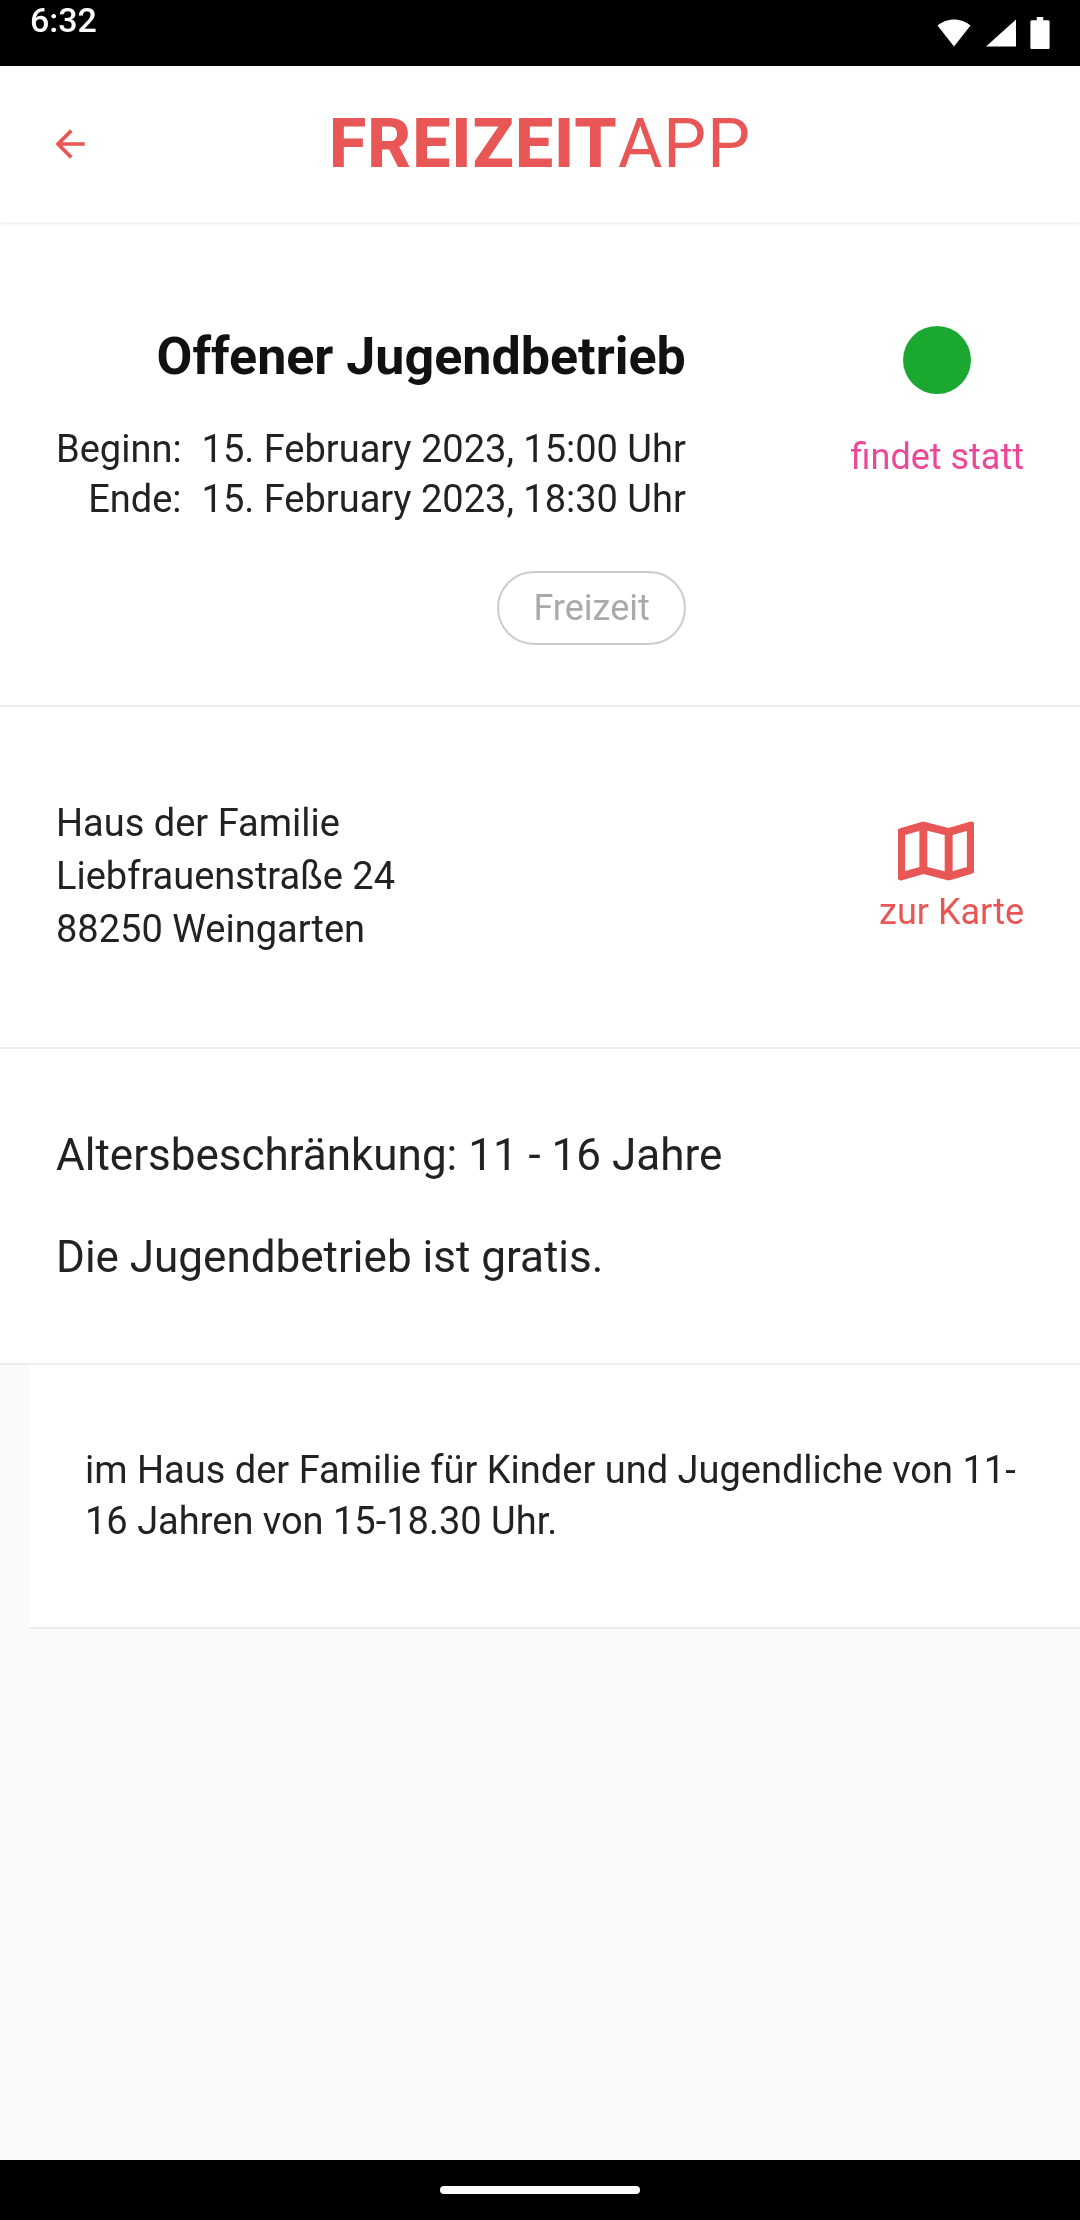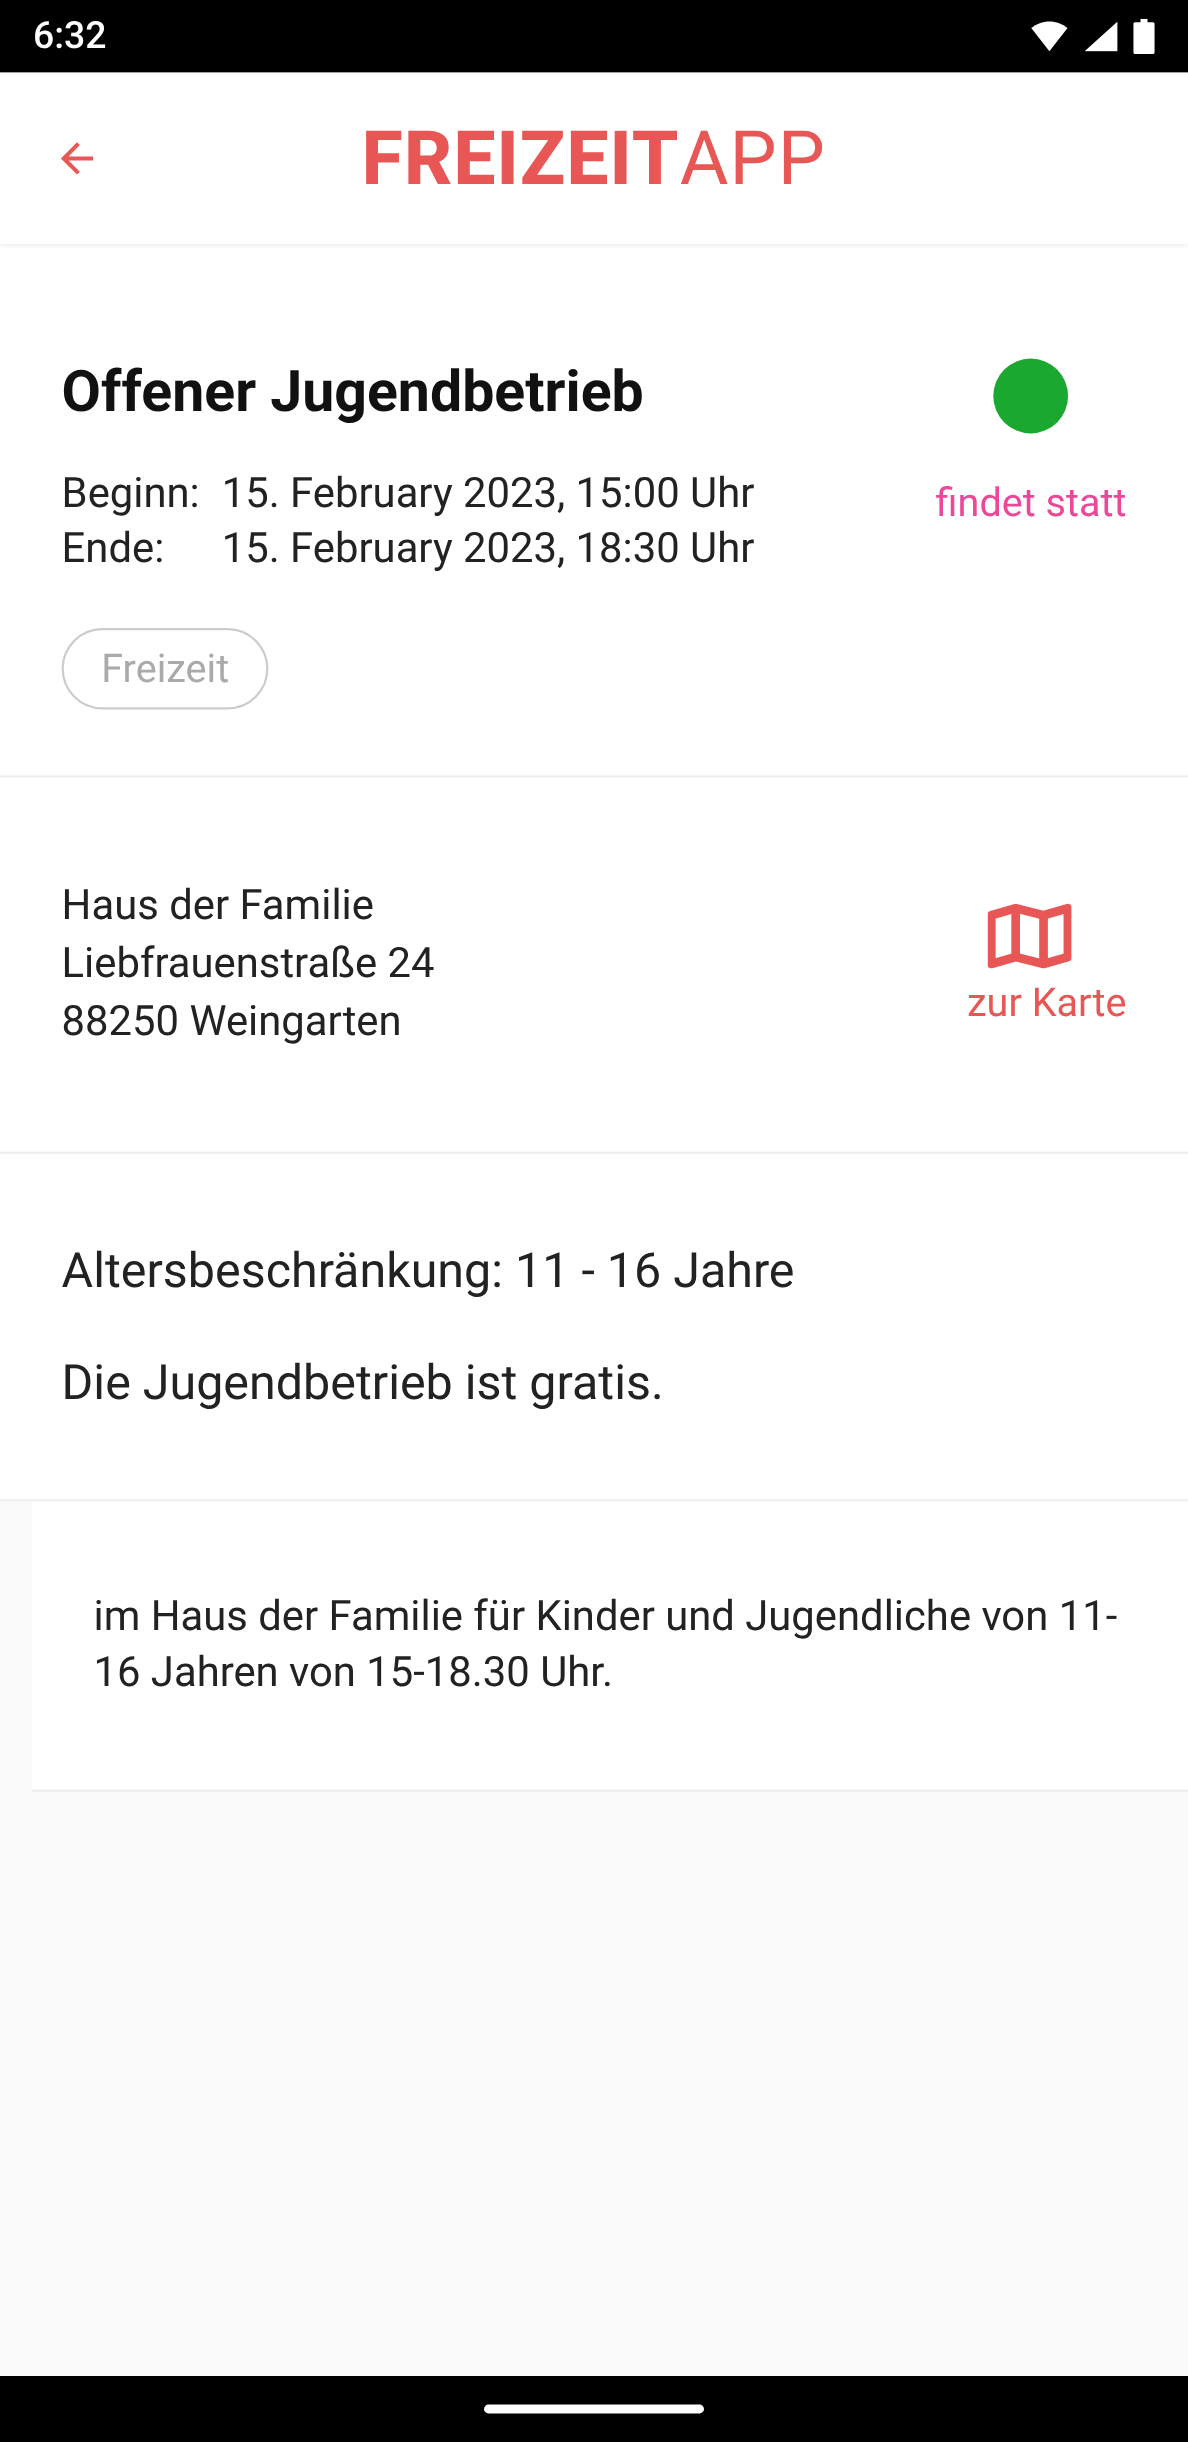--- a/index.html
+++ b/index.html
@@ -12,21 +12,20 @@
       height: 2220px;
       background: #000;
       font-family: -apple-system, BlinkMacSystemFont, "Segoe UI", Roboto, sans-serif;
       overflow: hidden;
     }
     .status-bar {
       height: 66px;
       background: #000;
       display: flex;
       justify-content: space-between;
-      align-items: center;
       padding: 0 30px;
       color: #fff;
     }
     .status-time {
       font-size: 34px;
       font-weight: 500;
     }
     .status-icons {
       display: flex;
       gap: 14px;
@@ -83,20 +82,21 @@
       background: #fafafa;
     }
     .section {
       background: #fff;
       padding: 50px 56px;
       border-bottom: 2px solid #eee;
     }
     .section-header {
       padding-top: 104px;
       padding-bottom: 60px;
+      text-align: right;
     }
     .header-row {
       display: flex;
       justify-content: space-between;
       align-items: flex-start;
     }
     .event-title {
       font-size: 52px;
       font-weight: 700;
       color: #111;

